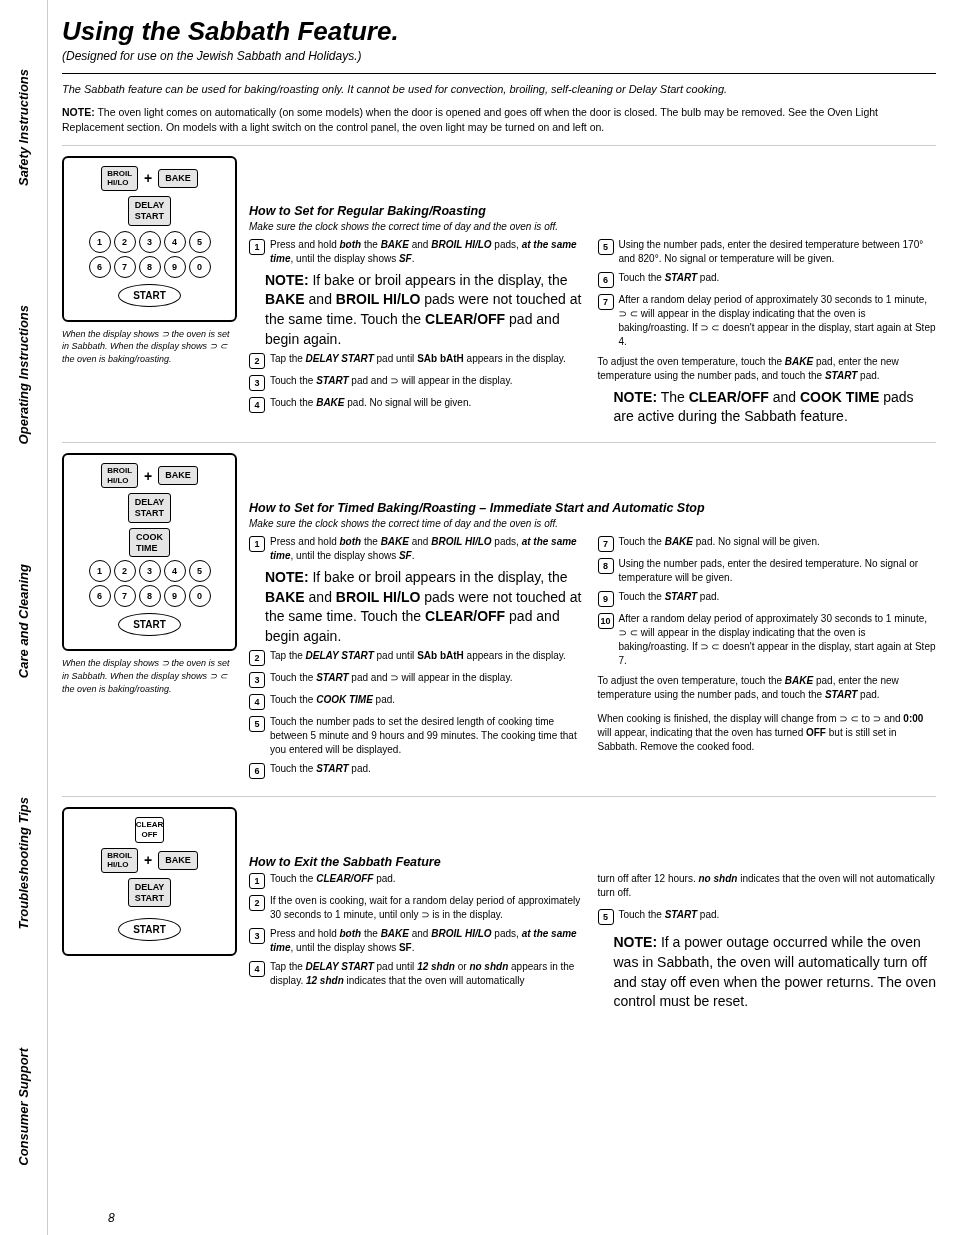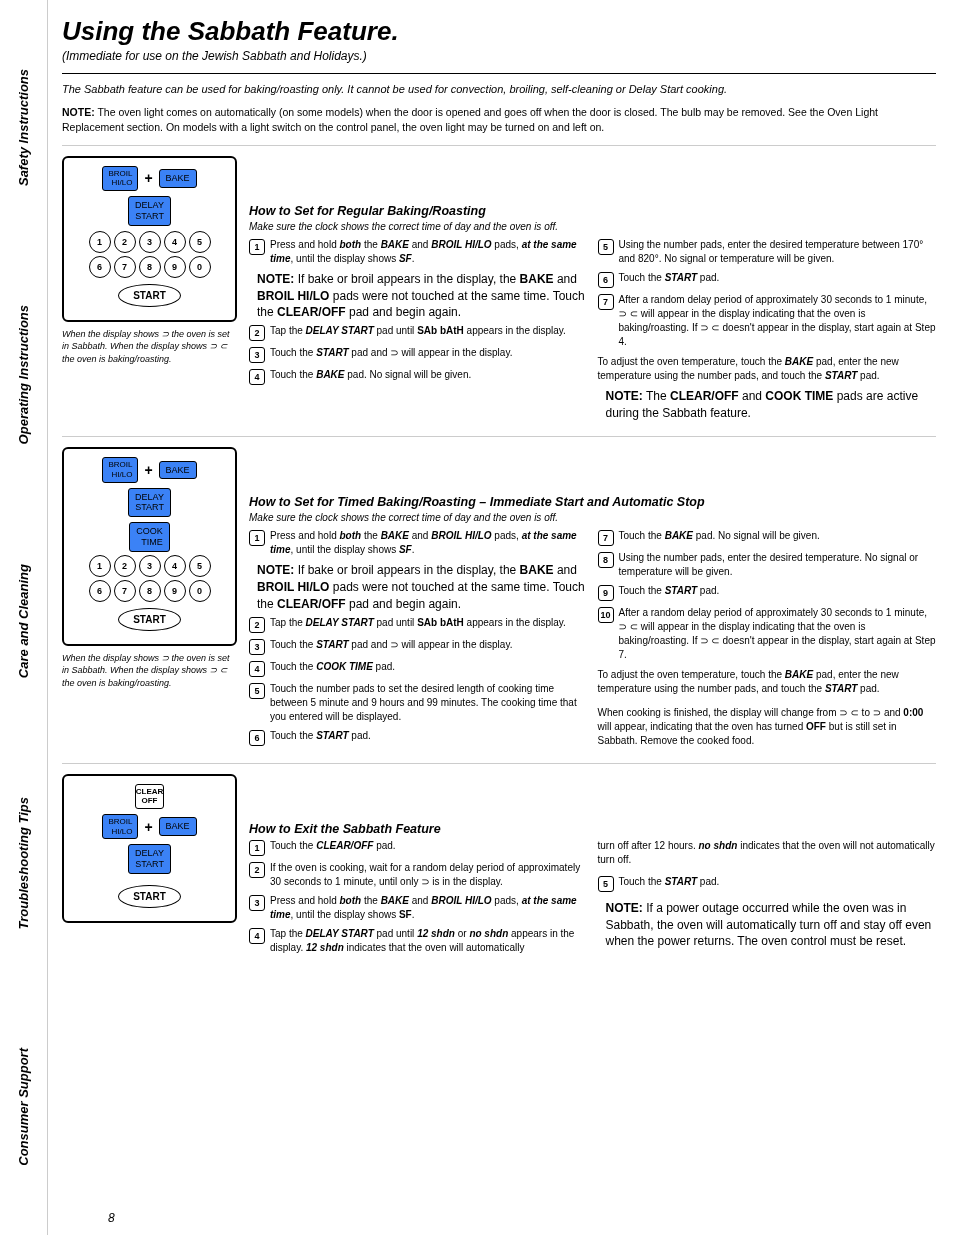--- a/index.html
+++ b/index.html
@@ -109,24 +109,24 @@
       justify-content: center;
       gap: 6px;
       margin-bottom: 5px;
     }
 
     .btn-box {
       border: 1.5px solid #000;
       border-radius: 3px;
       padding: 3px 6px;
       font-size: 9px;
-      font-weight: normal;
-      text-align: right;
+      font-weight: bold;
+      text-align: left;
       line-height: 1.2;
-      background: #3b82f6;
+      background: #e5e5e5;
     }
 
     .btn-box.small {
       font-size: 8px;
       padding: 2px 5px;
     }
 
     .plus-sign {
       font-size: 14px;
       font-weight: bold;
@@ -228,23 +228,23 @@
 
     .step-text strong {
       font-weight: bold;
     }
 
     .step-text em {
       font-style: italic;
     }
 
     .note-inline {
-      font-size: 12px;
+      font-size: 14px;
       line-height: 1.4;
-      margin: 3px 0 3px 8px;
+      margin: 3px 0 3px 16px;
     }
 
     .adjust-text {
       font-size: 10px;
       line-height: 1.4;
       margin-top: 6px;
     }
 
     
     .page-num {
@@ -276,21 +276,21 @@
   <div class="sidebar-section">Safety Instructions</div>
   <div class="sidebar-section">Operating Instructions</div>
   <div class="sidebar-section">Care and Cleaning</div>
   <div class="sidebar-section">Troubleshooting Tips</div>
   <div class="sidebar-section">Consumer Support</div>
 </div>
 
 <div class="main-content">
 
   <h1 class="page-title">Using the Sabbath Feature.</h1>
-  <div class="page-subtitle">(Immediate for use on the Jewish Sabbath and Holidays.)</div>
+  <div class="page-subtitle">(Designed for use on the Jewish Sabbath and Holidays.)</div>
   <hr class="title-rule">
   <div class="intro-text">The Sabbath feature can be used for baking/roasting only. It cannot be used for convection, broiling, self-cleaning or Delay Start cooking.</div>
   <div class="note-text">
     <strong>NOTE:</strong> <span>The oven light comes on automatically (on some models) when the door is opened and goes off when the door is closed. The bulb may be removed. See the Oven Light Replacement section. On models with a light switch on the control panel, the oven light may be turned on and left on.</span>
   </div>
 
   <div class="instruction-row">
 
     <div class="diagram-col">
       <div class="oven-panel">

